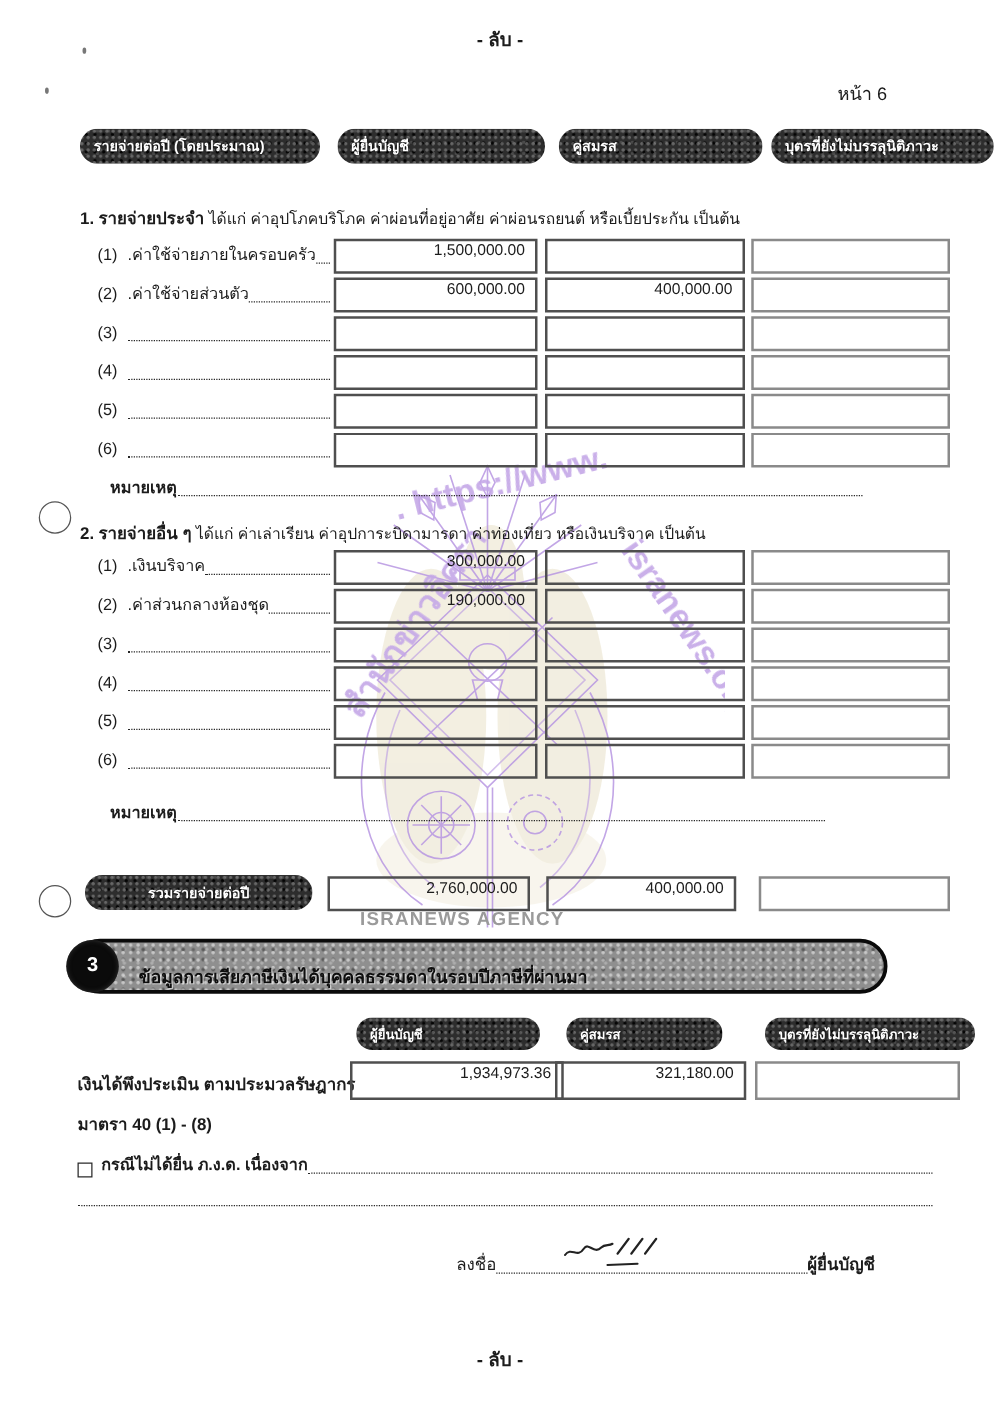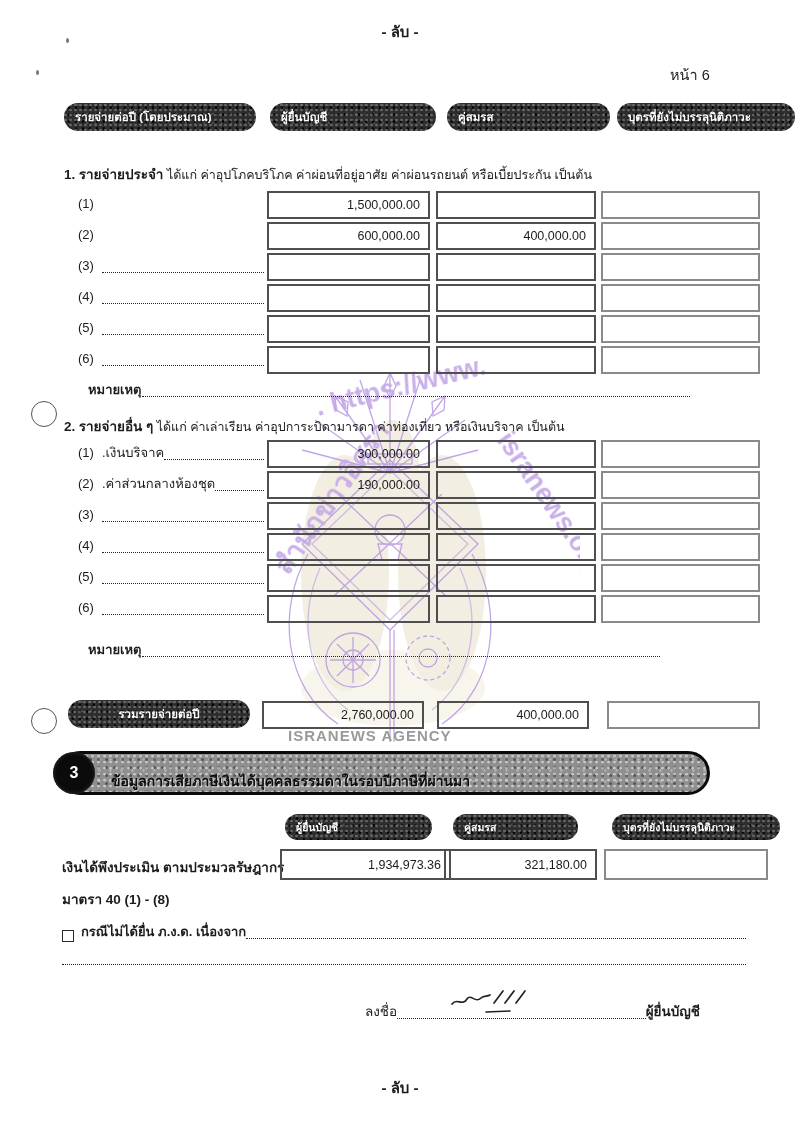--- a/index.html
+++ b/index.html
@@ -37,21 +37,21 @@
     text-shadow:1px 1px 0 rgba(255,255,255,.55);white-space:nowrap;
   }
   .numcircle{
     background:#0b0b0b;border-radius:50%;color:#fff;font-weight:bold;font-size:16px;
     display:flex;align-items:center;justify-content:center;
     box-shadow:inset 0 0 4px #333;
   }
   
   .vbox{
     border:2px solid #4f4f4f;box-sizing:border-box;background:transparent;
-    display:flex;align-items:center;justify-content:flex-end;
+    display:flex;justify-content:flex-end;
     font-size:12.5px;padding-right:8px;
   }
   .vbox.light{border-color:#8a8a8a;}
   
   .frow{position:absolute;height:28px;}
   .rno{position:absolute;left:0;top:5px;font-size:13px;}
   .labelzone{position:absolute;left:24px;width:162px;top:0;height:23px;display:flex;align-items:flex-end;font-size:13px;}
   .leader{flex:1 1 auto;border-bottom:1.6px dotted #262626;margin-bottom:3px;min-width:8px;}
   .leaderline{display:flex;align-items:flex-end;font-size:13px;}
   .b1{position:absolute;left:189px;width:163px;top:0;height:28px;}
@@ -152,32 +152,40 @@
     </div>
 
   <div class="abs heading" style="left:64px;top:163px;">
     <b>1.</b>
     <b>รายจ่ายประจำ</b>
     <span>ได้แก่ ค่าอุปโภคบริโภค ค่าผ่อนที่อยู่อาศัย ค่าผ่อนรถยนต์ หรือเบี้ยประกัน  เป็นต้น</span>
   </div>
 
   <div class="frow" style="left:78px;top:191px;width:682px;">
     <span class="rno">(1)</span>
+    <span class="labelzone">
+        <span>.ค่าใช้จ่ายภายในครอบครัว</span>
+        <span class="leader"></span>
+      </span>
     <div class="vbox b1">
         <span>1,500,000.00</span>
       </div>
     <div class="vbox b2">
         <span></span>
       </div>
     <div class="vbox b3 light">
         <span></span>
       </div>
   </div>
   <div class="frow" style="left:78px;top:222px;width:682px;">
     <span class="rno">(2)</span>
+    <span class="labelzone">
+        <span>.ค่าใช้จ่ายส่วนตัว</span>
+        <span class="leader"></span>
+      </span>
     <div class="vbox b1">
         <span>600,000.00</span>
       </div>
     <div class="vbox b2">
         <span>400,000.00</span>
       </div>
     <div class="vbox b3 light">
         <span></span>
       </div>
   </div>

